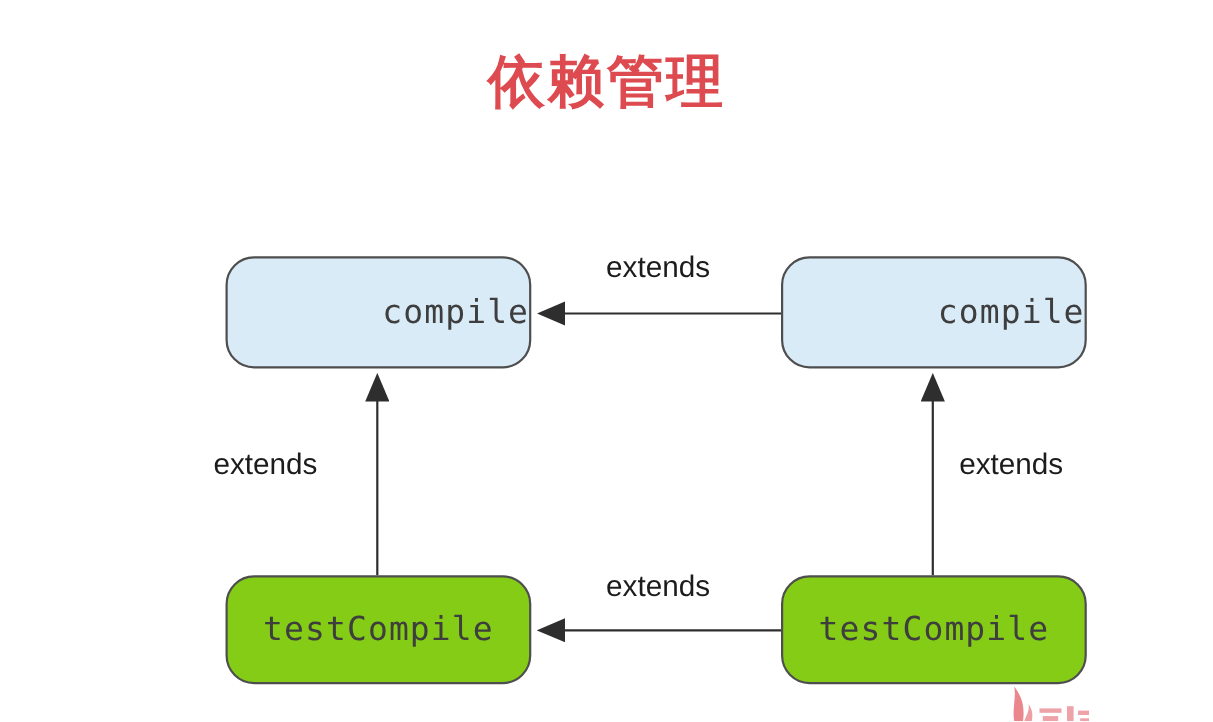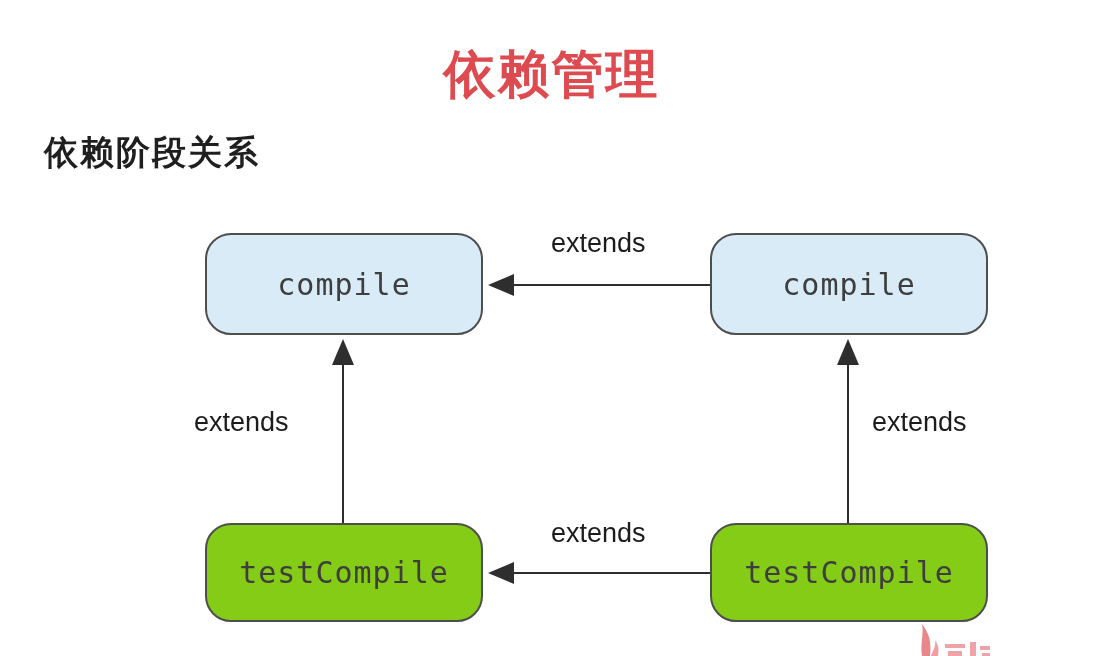--- a/index.html
+++ b/index.html
@@ -41,21 +41,21 @@
     border: 2.5px solid #4e4e4e;
     border-radius: 26px;
     display: flex;
     align-items: center;
     justify-content: center;
     font-family: "DejaVu Sans Mono", "Liberation Mono", monospace;
     font-size: 30px;
     color: #3e3e3e;
     letter-spacing: 1px;
   }
-  .node-blue  { background: #daebf8; }
+  .node-blue  { background: #daebf8; justify-content: flex-end; }
   .node-green { background: #84cc16; }
   .node-compile     { left: 205px; top: 233px; width: 278px; height: 102px; }
   .node-runtime     { left: 710px; top: 233px; width: 278px; height: 102px; }
   .node-testcompile { left: 205px; top: 523px; width: 278px; height: 99px; }
   .node-testruntime { left: 710px; top: 523px; width: 278px; height: 99px; }
   .edge-label {
     position: absolute;
     font-size: 27px;
     font-weight: 400;
     color: #1c1c1c;
@@ -80,21 +80,20 @@
     overflow: hidden;
   }
 </style>
 </head>
 <body>
 
 <div class="page">
 
   <div class="page-title">依赖管理</div>
 
-  <div class="section-heading">依赖阶段关系</div>
 
   <svg class="arrow-layer" viewBox="0 0 1103 656" xmlns="http://www.w3.org/2000/svg">
     <defs>
       <marker id="arrowhead" markerWidth="13" markerHeight="11" refX="11" refY="5.5" orient="auto">
         <path d="M0,0 L13,5.5 L0,11 z" fill="#2e2e2e"></path>
       </marker>
     </defs>
     <line x1="710" y1="285" x2="492" y2="285" stroke="#2e2e2e" stroke-width="2" marker-end="url(#arrowhead)"></line>
     <line x1="343" y1="523" x2="343" y2="343" stroke="#2e2e2e" stroke-width="2" marker-end="url(#arrowhead)"></line>
     <line x1="848" y1="523" x2="848" y2="343" stroke="#2e2e2e" stroke-width="2" marker-end="url(#arrowhead)"></line>

